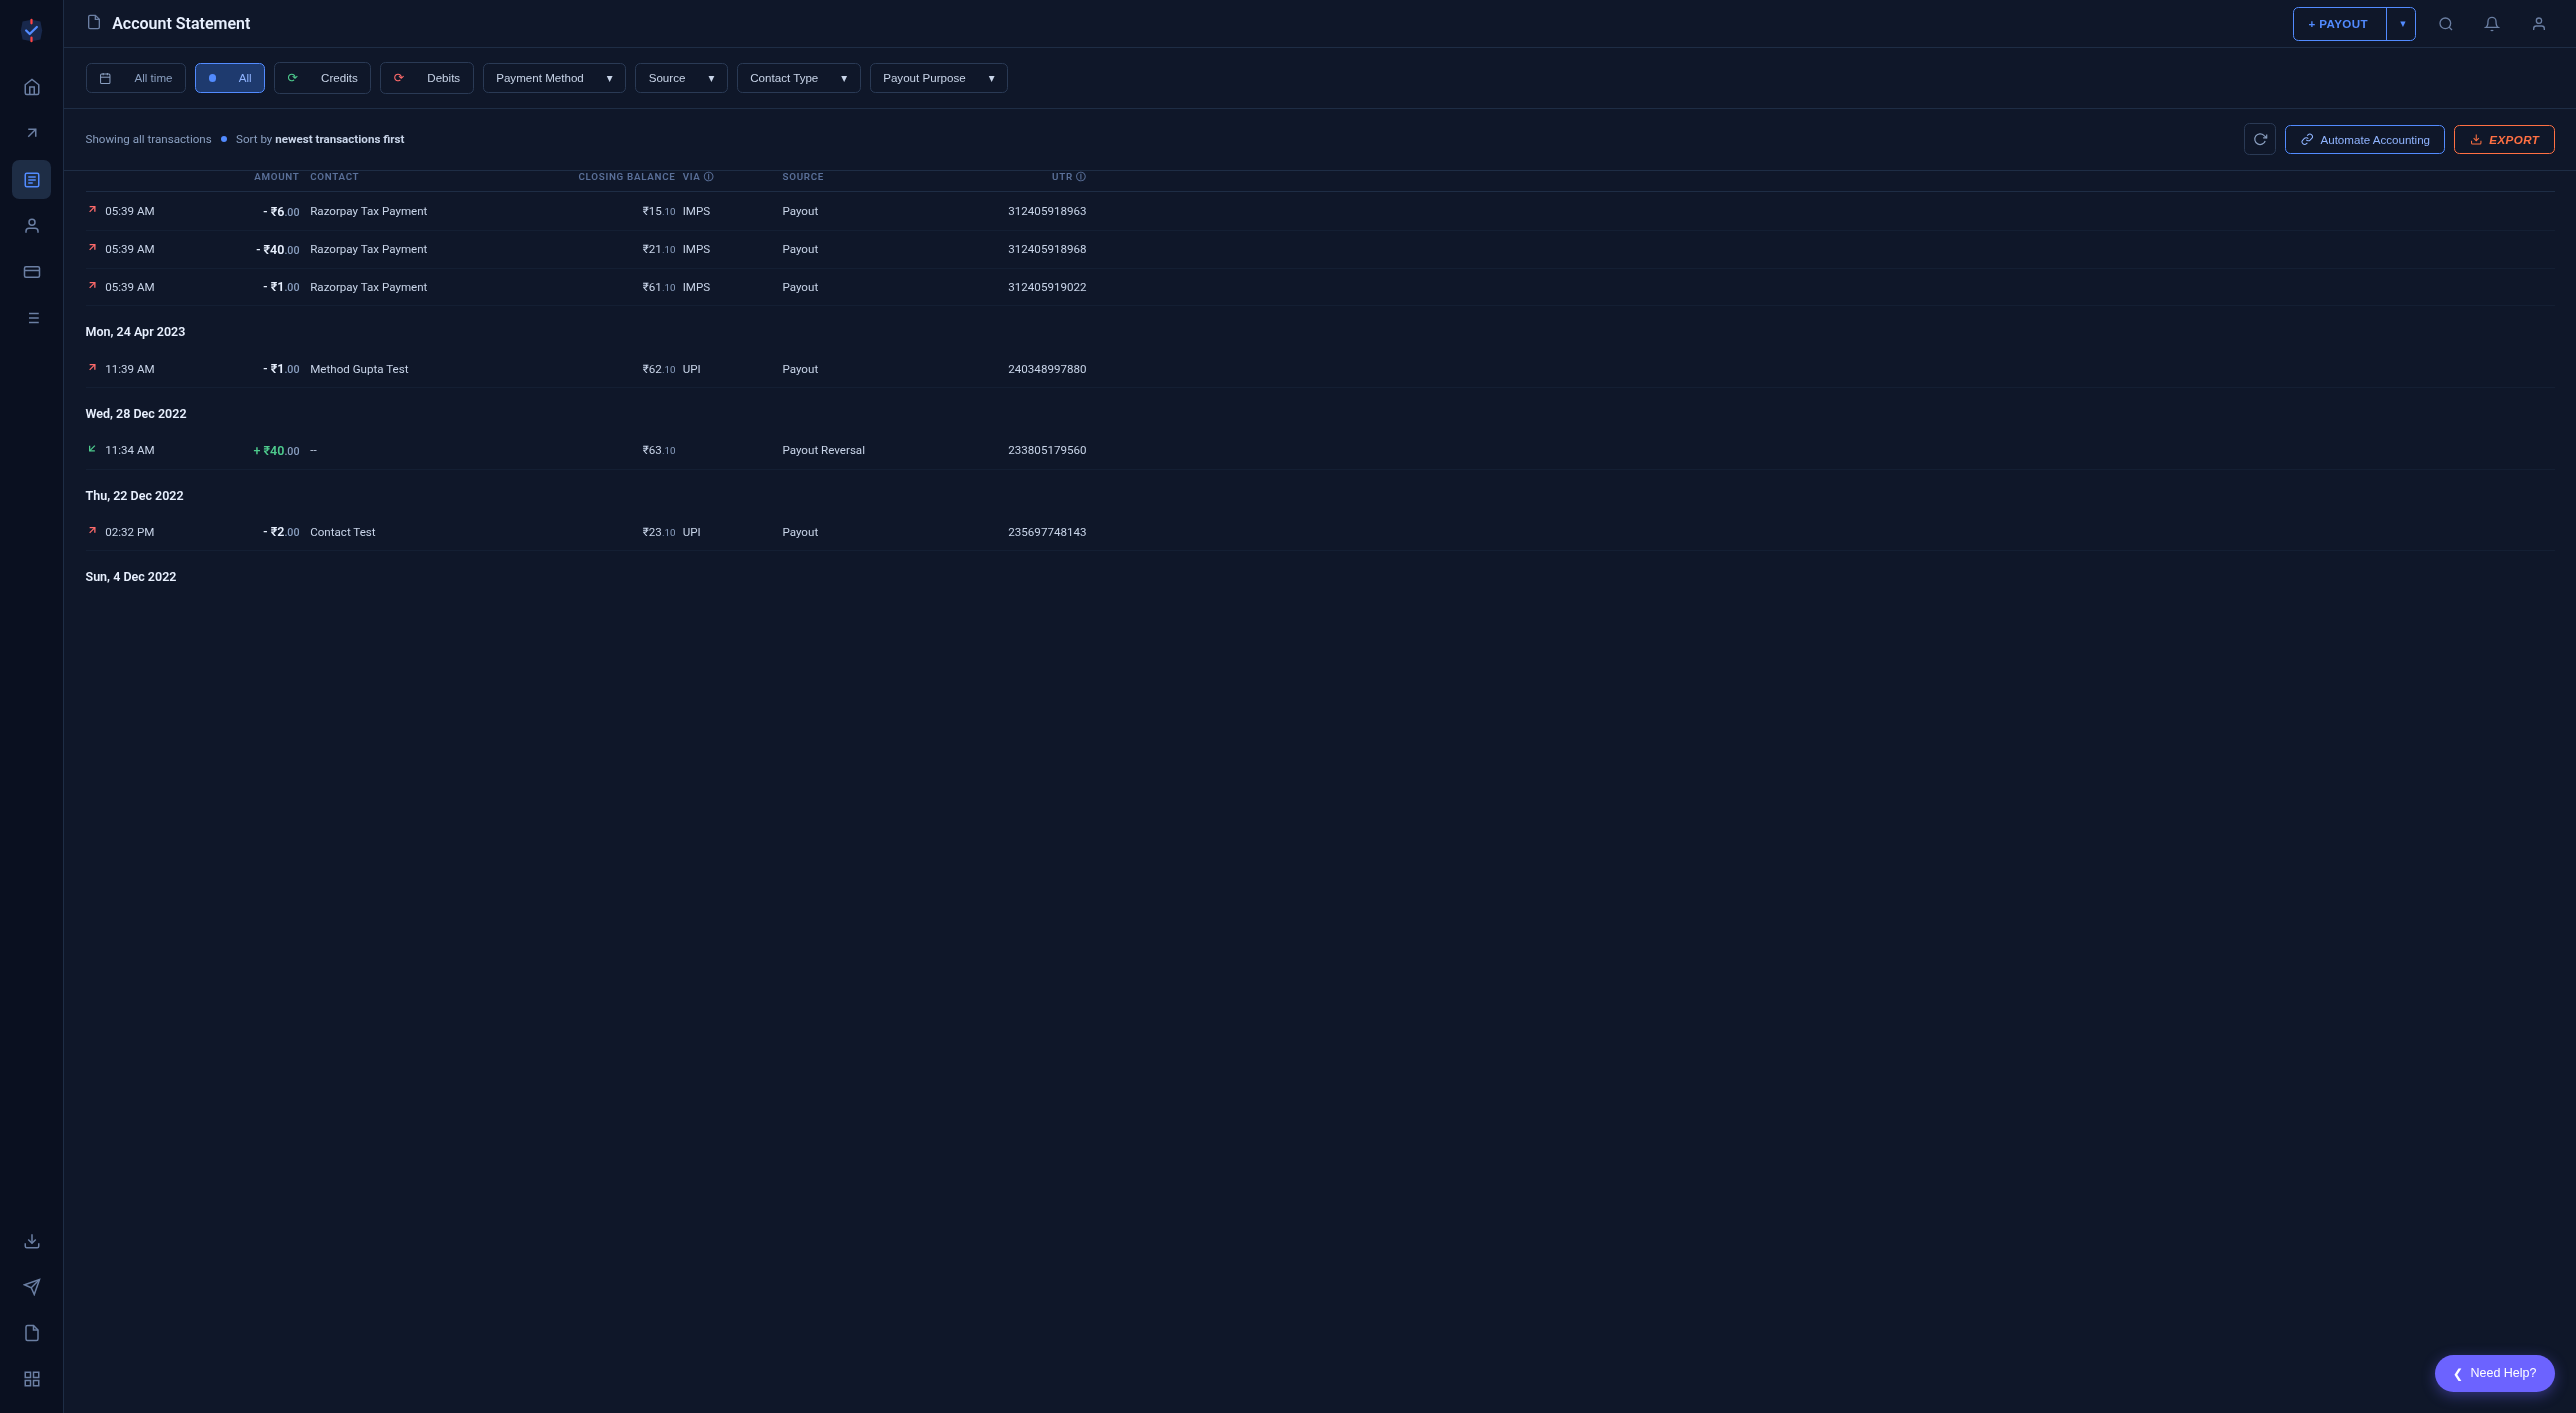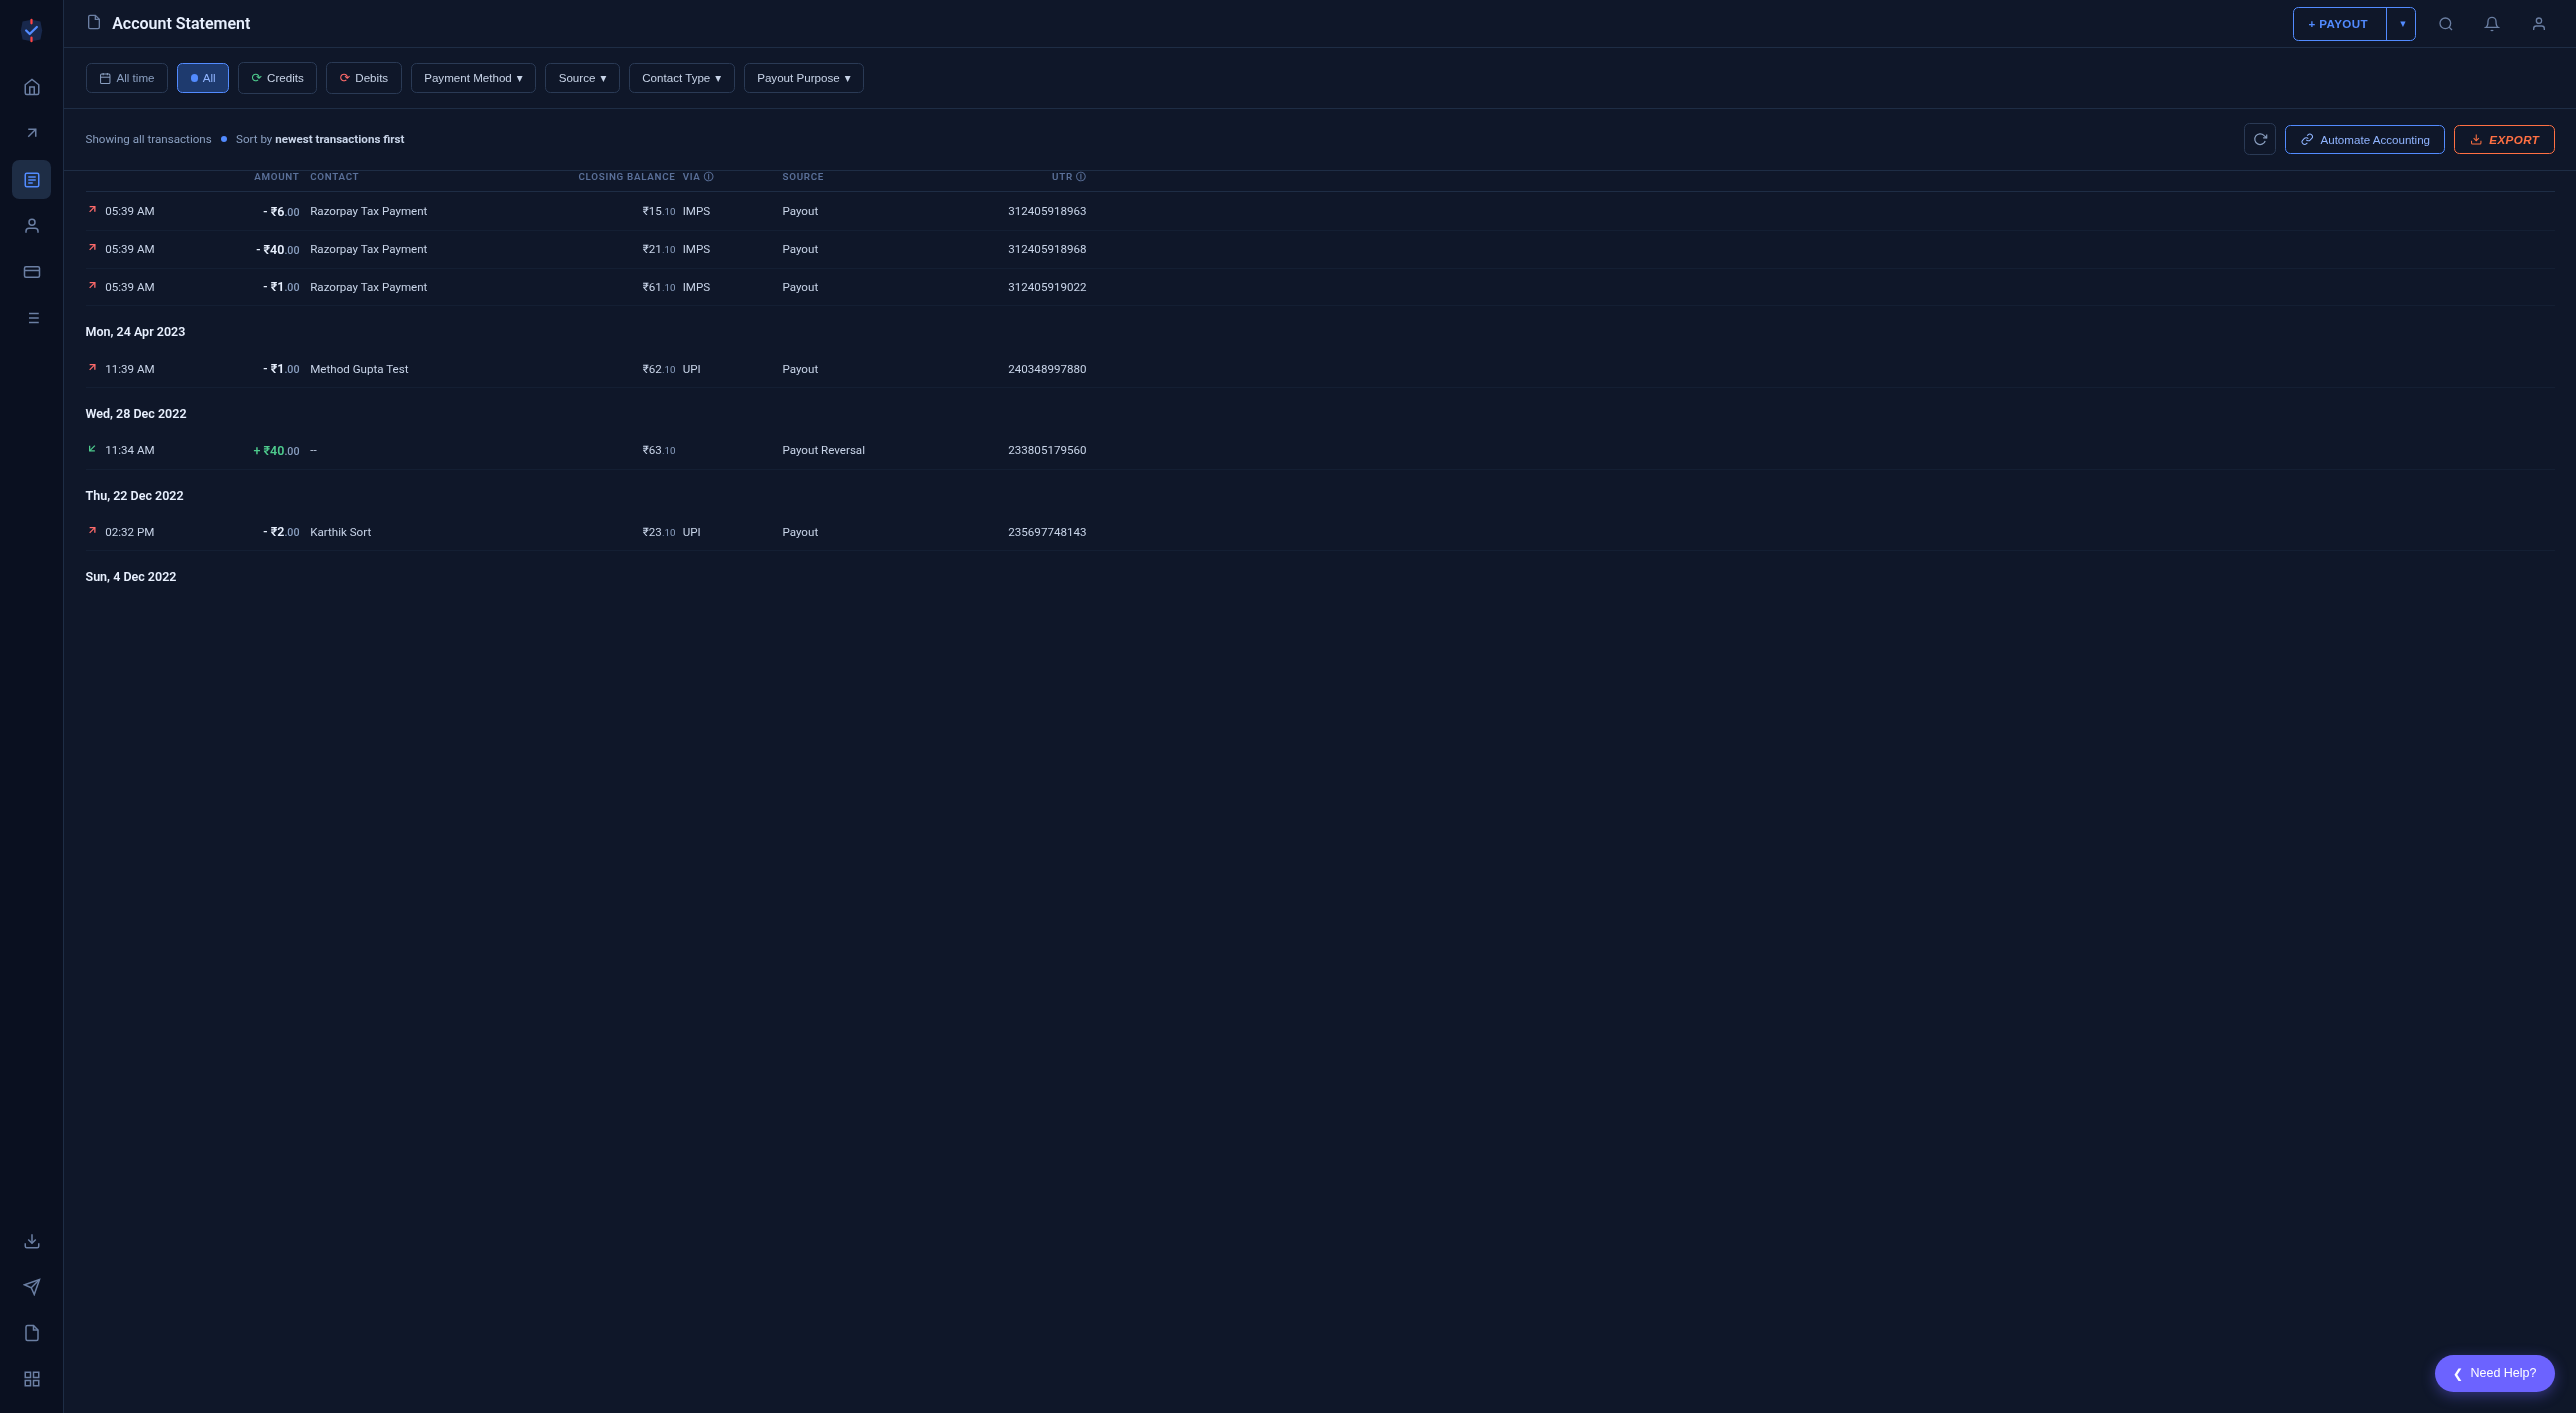--- a/index.html
+++ b/index.html
@@ -140,21 +140,21 @@
       display: flex;
       flex-wrap: wrap;
       gap: 9px;
       align-items: center;
       border-bottom: 0.9px solid #1e2d45;
       flex-shrink: 0;
     }
     .filter-btn {
       display: flex;
       align-items: center;
-      gap: 5px;
+      gap: 23px;
       padding: 7.2px 12.5px;
       border-radius: 5.4px;
       border: 0.9px solid #2a3a55;
       background: transparent;
       color: #c8d4e8;
       cursor: pointer;
       font-size: 11.6px;
       font-weight: 500;
       transition: all 0.2s;
     }
@@ -682,21 +682,21 @@
       <div class="time-cell">
         <span><svg width="12.5" height="12.5" viewBox="0 0 24 24" fill="none" stroke="#ff6b6b" stroke-width="2.5">
                 <polyline points="7,17 17,7"></polyline>
                 <polyline points="7,7 17,7 17,17"></polyline>
               </svg></span>
         <span>02:32 PM</span>
       </div>
       <div class="amount-cell debit" style="color:#e8f0fe">
         <span>- ₹</span><span style="font-weight:600">2</span><span style="font-size:10.7px;color:#8a9fc0">.00</span>
       </div>
-      <div class="contact-cell">Karthik Sort</div>
+      <div class="contact-cell">Contact Test</div>
       <div class="closing-cell">
         <span>₹23</span><span style="font-size:9.8px;color:#8a9fc0">.10</span>
       </div>
       <div class="via-cell">UPI</div>
       <div class="source-cell">Payout</div>
       <div class="utr-cell">235697748143</div>
     </div>
         <div class="date-header">Sun, 4 Dec 2022</div>
       </div>
 

